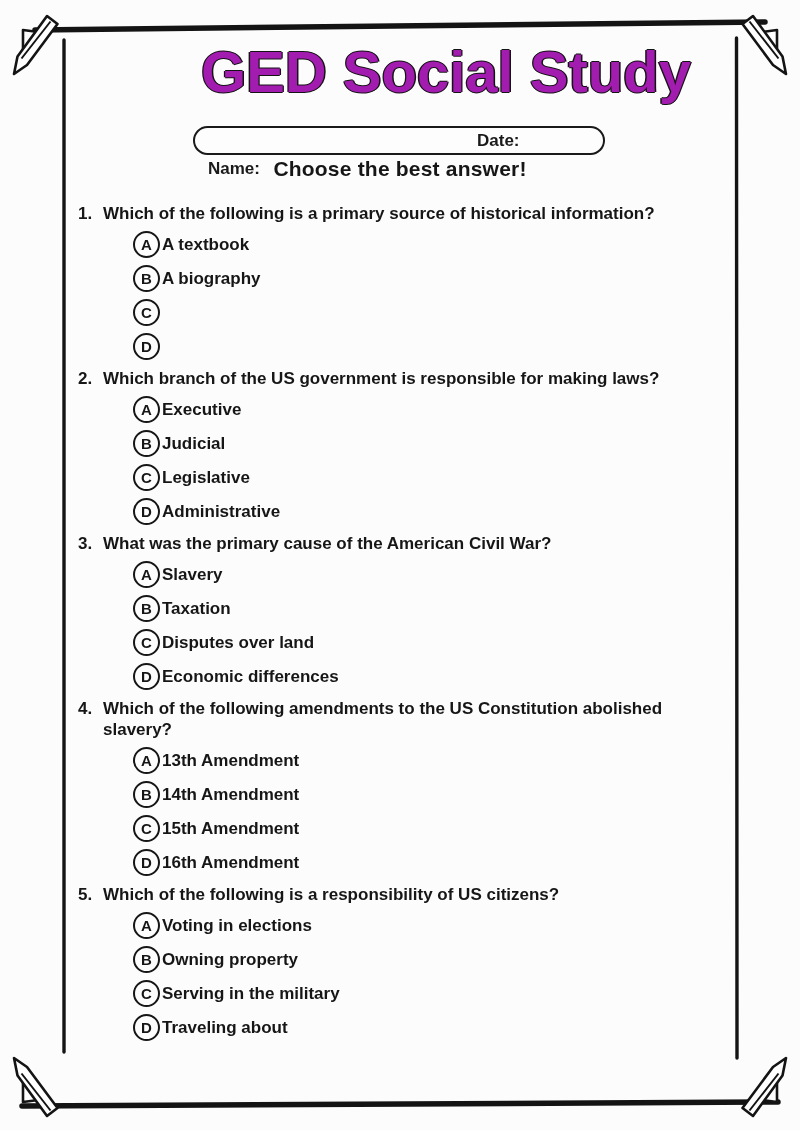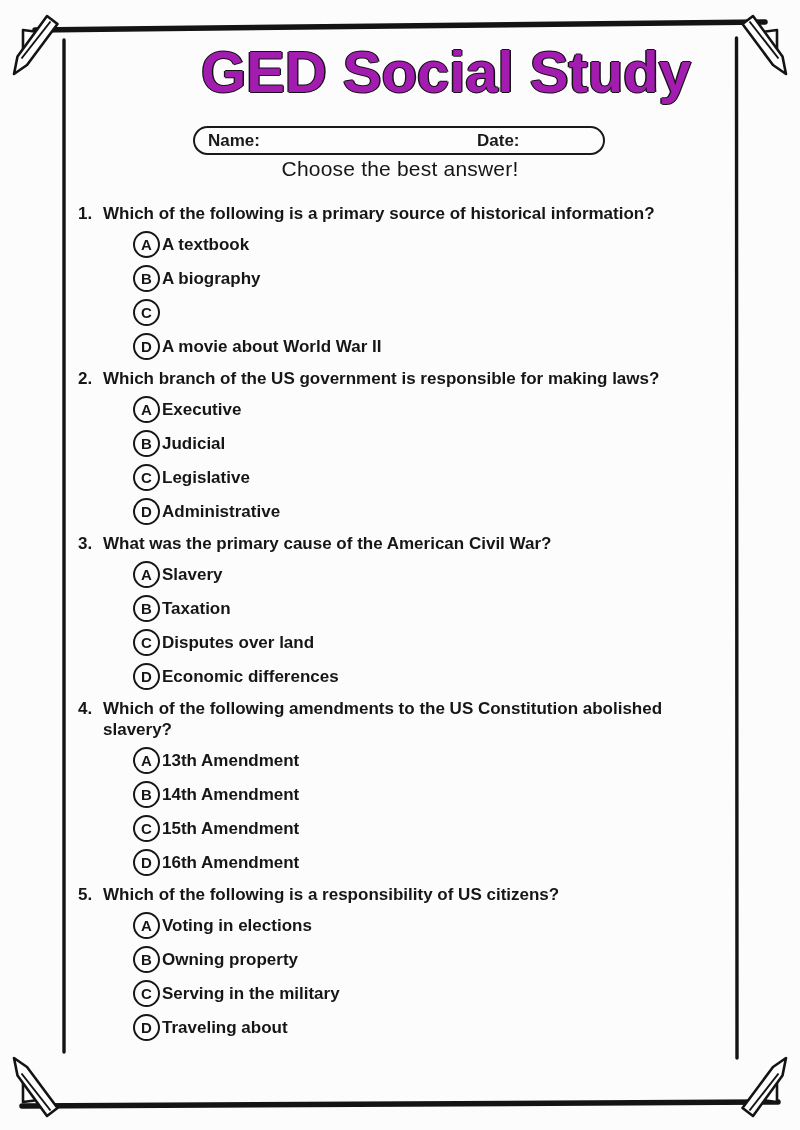--- a/index.html
+++ b/index.html
@@ -17,29 +17,29 @@
     text-shadow: 1.4px 0 0 #141414, -1.4px 0 0 #141414, 0 1.2px 0 #141414, 0 -1.2px 0 #141414;
     padding-left: 46px;
   }
 
   .pill {
     position:absolute; top:126px; left:193px; width:412px; height:29px;
     border:2.5px solid #1a1a1a; border-radius:17px; box-sizing:border-box;
     background:#fdfdfd;
   }
   .pill-label { position:absolute; top:3px; font-size:17px; font-weight:bold; }
-  .pill-label.name { left:13px; }
+  .pill-label.name { left:13px;margin-top:28px; }
   .pill-label.date { left:250px;margin-left:32px; }
   .pill-field { position:absolute; top:0; height:100%; }
   .pill-field.name { left:75px; width:170px; }
   .pill-field.date { left:300px; width:105px; }
 
   .instruction {
     position:absolute; top:157px; left:0; width:100%;
-    text-align:center; font-size:21px; font-weight:normal; letter-spacing:0.2px;
+    text-align:center; font-size:21px; font-weight:bold; letter-spacing:0.2px;
     color:#161616;
   }
 
   .questions { position:absolute; left:78px; top:203px; width:648px; }
   .question { margin-bottom:8px; }
   .q-line { display:flex; font-size:17px; font-weight:bold; line-height:21px; margin-bottom:7px; color:#161616; }
   .q-num { width:25px; flex-shrink:0; }
   .q-text { flex:1; }
   .options { padding-left:55px; }
   .option { display:flex; align-items:center; height:27px; margin-bottom:7px; cursor:pointer; }
@@ -112,21 +112,20 @@
           </div>
           <div class="option">
             <span class="opt-circle">B</span>
             <span class="opt-text">A biography</span>
           </div>
           <div class="option">
             <span class="opt-circle">C</span>
           </div>
           <div class="option">
             <span class="opt-circle">D</span>
-            <span class="opt-text">A movie about World War II</span>
           </div>
         </div>
       </div>
       <div class="question">
         <div class="q-line">
           <span class="q-num">2.</span>
           <span class="q-text">Which branch of the US government is responsible for making laws?</span>
         </div>
         <div class="options">
           <div class="option">

